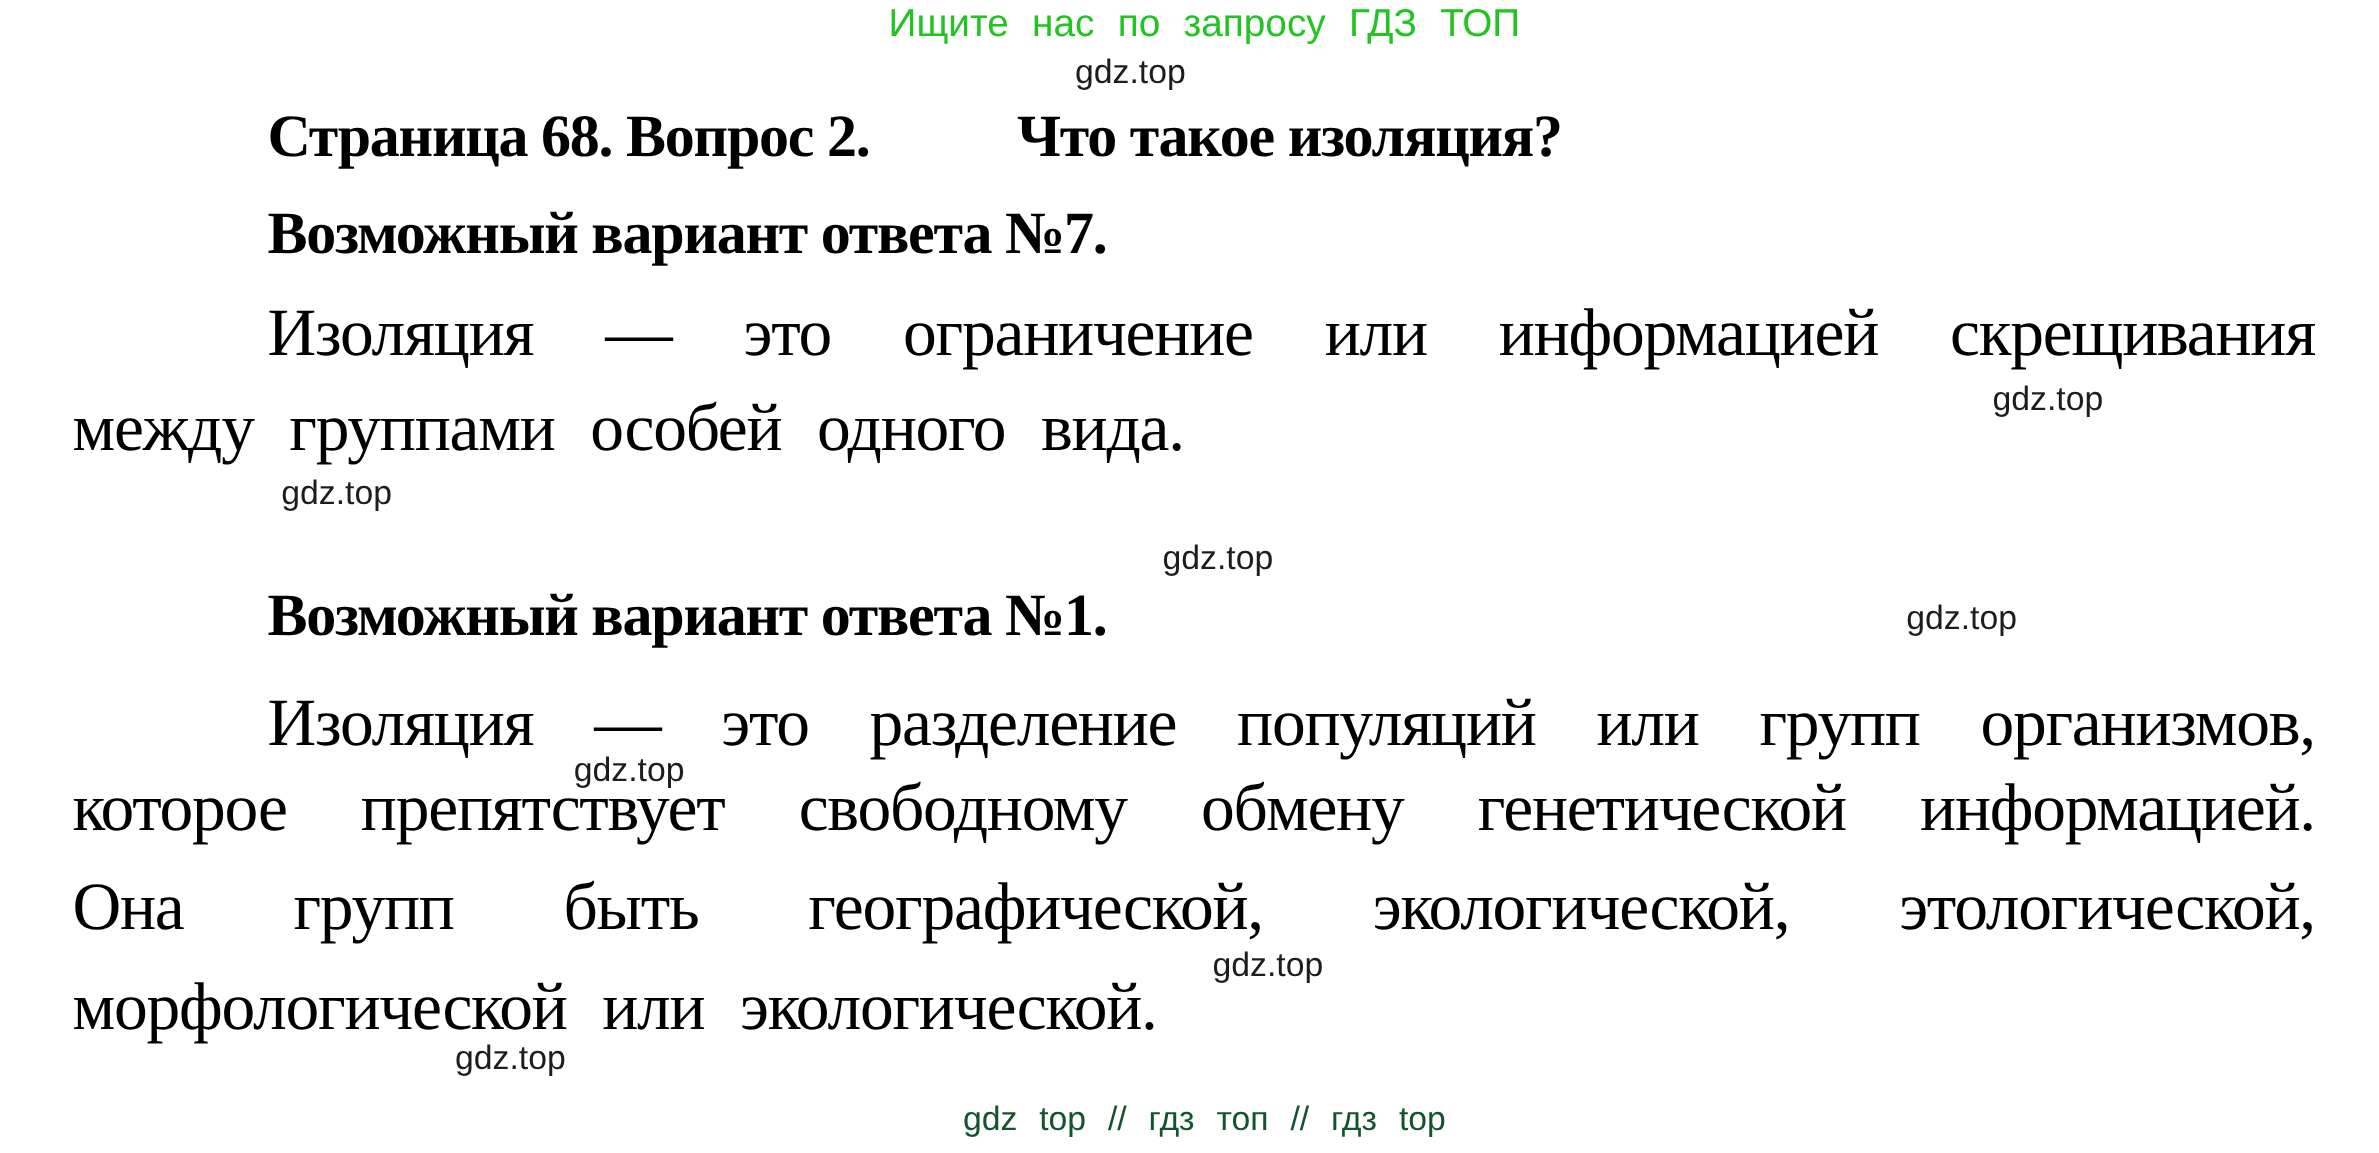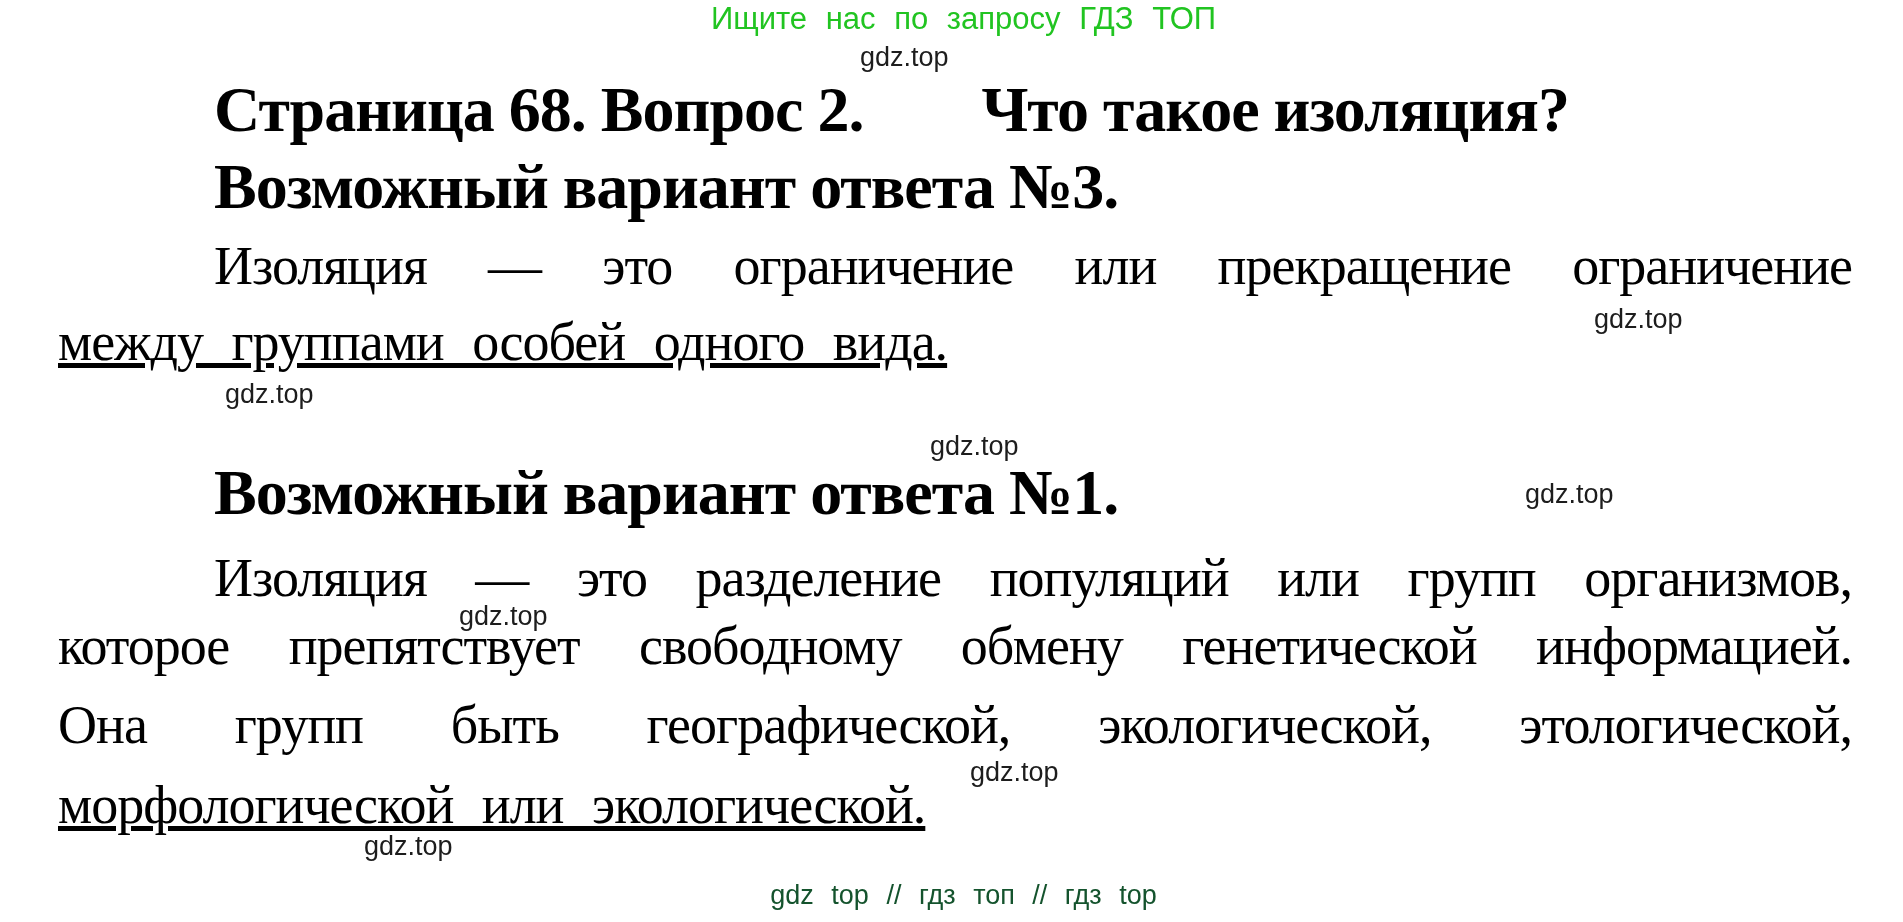--- a/index.html
+++ b/index.html
@@ -34,38 +34,38 @@
   #wm-left-1   { top: 378px; left: 213px; }
   #wm-center   { top: 430px; left: 918px; }
   #wm-right-2  { top: 478px; left: 1513px; }
   #wm-inline   { top: 600px; left: 447px; }
   #wm-sup      { top: 756px; left: 958px; }
   #wm-bottom   { top: 830px; left: 352px; }
 
   
   .heading {
     font-weight: bold;
-    font-size: 64px; line-height: 66px;
+    font-size: 48px; line-height: 66px;
     white-space: nowrap;
     letter-spacing: -1px;
   }
   #title { top: 77px; left: 202px; }
   #title .part2 { padding-left: 118px; }
   #answer1-heading { top: 154px; left: 202px; }
   #answer2-heading { top: 460px; left: 202px; }
 
   
   .bodyline {
     font-size: 54px; line-height: 60px;
     left: 46px; width: 1794px;
     letter-spacing: -1px;
   }
   .just { text-align: justify; text-align-last: justify; }
   .indent { text-indent: 156px; }
-  .lastline { word-spacing: 16px; white-space: nowrap; text-decoration: underline; }
+  .lastline { word-spacing: 16px; white-space: nowrap; }
   .term { font-weight: normal; }
 
   #a1-line1 { top: 236px; }
   #a1-line2 { top: 312px; }
   #a2-line1 { top: 548px; }
   #a2-line2 { top: 616px; }
   #a2-line3 { top: 695px; }
   #a2-line4 { top: 775px; }
 
   
@@ -88,25 +88,25 @@
 <div id="wm-center" class="abs wm">gdz.top</div>
 <div id="wm-right-2" class="abs wm">gdz.top</div>
 <div id="wm-inline" class="abs wm">gdz.top</div>
 <div id="wm-sup" class="abs wm">gdz.top</div>
 <div id="wm-bottom" class="abs wm">gdz.top</div>
 
 <div id="title" class="abs heading">
   <span class="part1">Страница 68. Вопрос 2.</span><span class="part2">Что такое изоляция?</span>
 </div>
 
-<div id="answer1-heading" class="abs heading">Возможный вариант ответа №3.</div>
+<div id="answer1-heading" class="abs heading">Возможный вариант ответа №7.</div>
 
 <div id="a1-line1" class="abs bodyline just indent">
   <span class="term">Изоляция</span>
-  <span>— это ограничение или прекращение ограничение</span>
+  <span>— это ограничение или информацией скрещивания</span>
 </div>
 <div id="a1-line2" class="abs bodyline lastline">между группами особей одного вида.</div>
 
 <div id="answer2-heading" class="abs heading">Возможный вариант ответа №1.</div>
 
 <div id="a2-line1" class="abs bodyline just indent">
   <span class="term">Изоляция</span>
   <span>— это разделение популяций или групп организмов,</span>
 </div>
 <div id="a2-line2" class="abs bodyline just">которое препятствует свободному обмену генетической информацией.</div>

